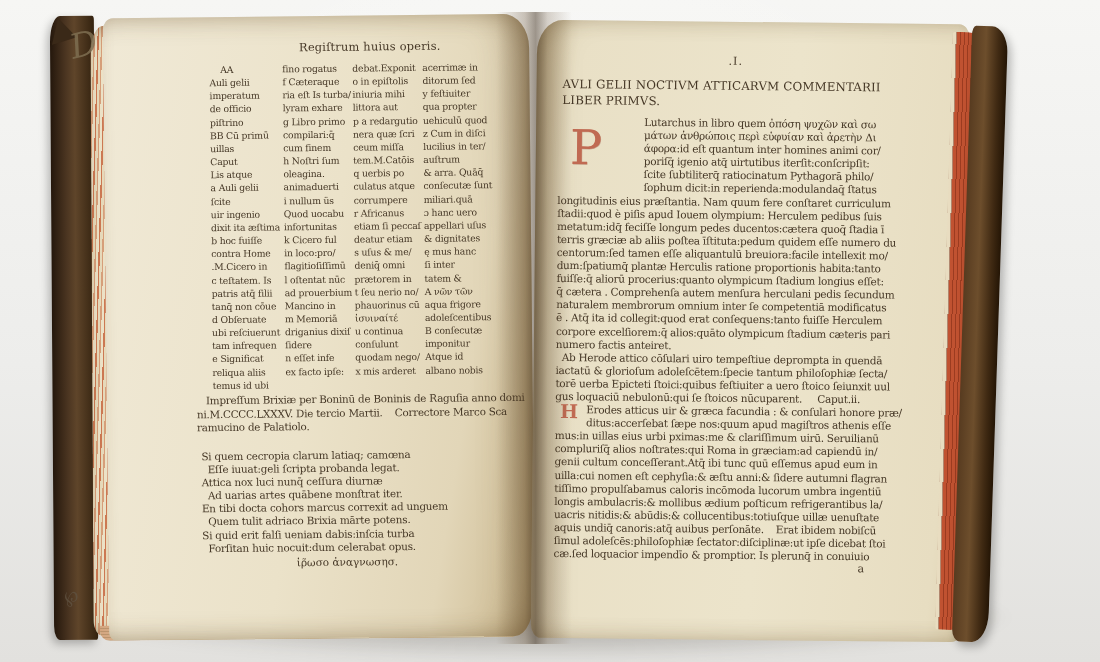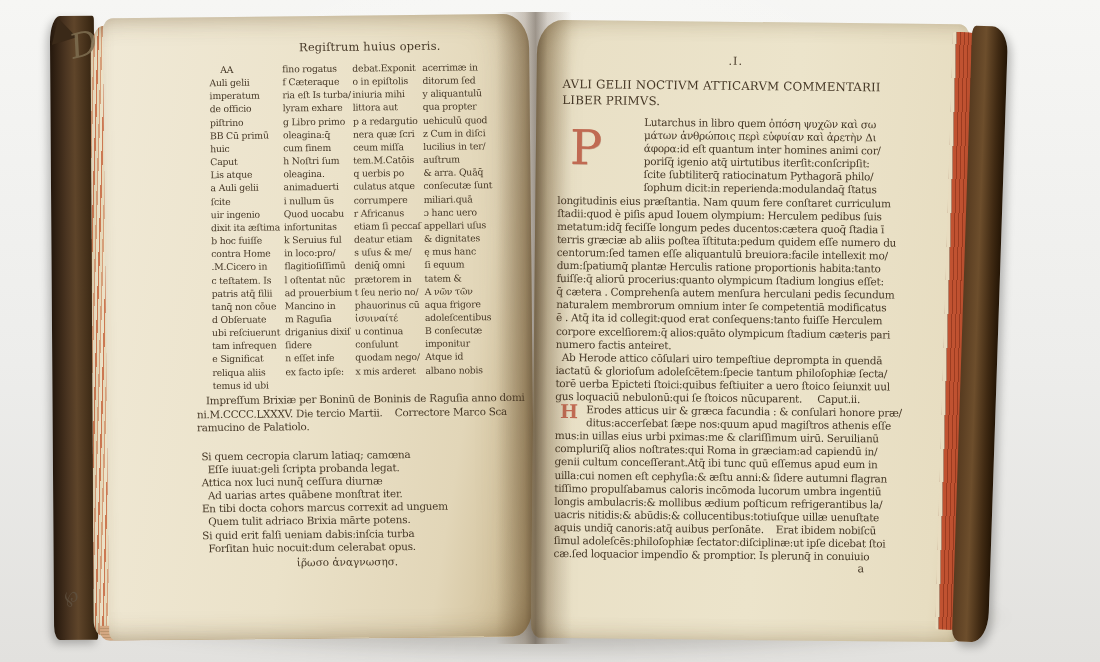--- a/index.html
+++ b/index.html
@@ -122,21 +122,21 @@
 
 <div class="abs left-page ink">
   <div class="abs lp-header">Regiſtrum huius operis.</div>
   <div class="abs reg-col reg-col-1">
       <div class="tline">    AA</div>
       <div class="tline">Auli gelii</div>
       <div class="tline">imperatum</div>
       <div class="tline">de officio</div>
       <div class="tline">piſtrino</div>
       <div class="tline">BB Cū primū</div>
-      <div class="tline">huic</div>
+      <div class="tline">uillas</div>
       <div class="tline">Caput</div>
       <div class="tline">Lis atque</div>
       <div class="tline">a Auli gelii</div>
       <div class="tline">ſcite</div>
       <div class="tline">uir ingenio</div>
       <div class="tline">dixit ita æſtima</div>
       <div class="tline">b hoc fuiſſe</div>
       <div class="tline">contra Home</div>
       <div class="tline">.M.Cicero in</div>
       <div class="tline">c teſtatem. Is</div>
@@ -148,35 +148,35 @@
       <div class="tline">e Significat</div>
       <div class="tline">reliqua aliis</div>
       <div class="tline">temus id ubi</div>
     </div>
   <div class="abs reg-col reg-col-2">
       <div class="tline">fino rogatus</div>
       <div class="tline">f Cæteraque</div>
       <div class="tline">ria eſt Is turba/</div>
       <div class="tline">lyram exhare</div>
       <div class="tline">g Libro primo</div>
-      <div class="tline">oleagina:q̄</div>
+      <div class="tline">compilari:q̄</div>
       <div class="tline">cum finem</div>
       <div class="tline">h Noſtri ſum</div>
       <div class="tline">oleagina.</div>
       <div class="tline">animaduerti</div>
       <div class="tline">i nullum üs</div>
       <div class="tline">Quod uocabu</div>
       <div class="tline">infortunitas</div>
-      <div class="tline">k Seruius ful</div>
+      <div class="tline">k Cicero ful</div>
       <div class="tline">in loco:pro/</div>
       <div class="tline">flagitioſiſſimū</div>
       <div class="tline">l oſtentat nūc</div>
       <div class="tline">ad prouerbium</div>
       <div class="tline">Mancino in</div>
-      <div class="tline">m Raguſia</div>
+      <div class="tline">m Memoriā</div>
       <div class="tline">driganius dixiſ</div>
       <div class="tline">ſidere</div>
       <div class="tline">n eſſet infe</div>
       <div class="tline">ex facto ipſe:</div>
     </div>
   <div class="abs reg-col reg-col-3">
       <div class="tline">debat.Exponit</div>
       <div class="tline">o in epiſtolis</div>
       <div class="tline">iniuria mihi</div>
       <div class="tline">littora aut</div>
@@ -197,34 +197,34 @@
       <div class="tline">phauorinus cū</div>
       <div class="tline">ἰσυιναίτέ</div>
       <div class="tline">u continua</div>
       <div class="tline">conſulunt</div>
       <div class="tline">quodam nego/</div>
       <div class="tline">x mis arderet</div>
     </div>
   <div class="abs reg-col reg-col-4">
       <div class="tline">acerrimæ in</div>
       <div class="tline">ditorum ſed</div>
-      <div class="tline">y aliquantulū</div>
+      <div class="tline">y feſtiuiter</div>
       <div class="tline">qua propter</div>
       <div class="tline">uehiculū quod</div>
       <div class="tline">z Cum in diſci</div>
       <div class="tline">lucilius in ter/</div>
       <div class="tline">auſtrum</div>
       <div class="tline">&amp; arra. Quāq̄</div>
       <div class="tline">conſecutæ ſunt</div>
       <div class="tline">miliari.quā</div>
       <div class="tline">ɔ hanc uero</div>
       <div class="tline">appellari uſus</div>
       <div class="tline">&amp; dignitates</div>
       <div class="tline">ę mus hanc</div>
-      <div class="tline">ſi equum</div>
+      <div class="tline">ſi inter</div>
       <div class="tline">tatem &amp;</div>
       <div class="tline">A νῶν τῶν</div>
       <div class="tline">aqua frigore</div>
       <div class="tline">adoleſcentibus</div>
       <div class="tline">B conſecutæ</div>
       <div class="tline">imponitur</div>
       <div class="tline">Atque id</div>
       <div class="tline">albano nobis</div>
     </div>
   <div class="abs lp-colophon">

